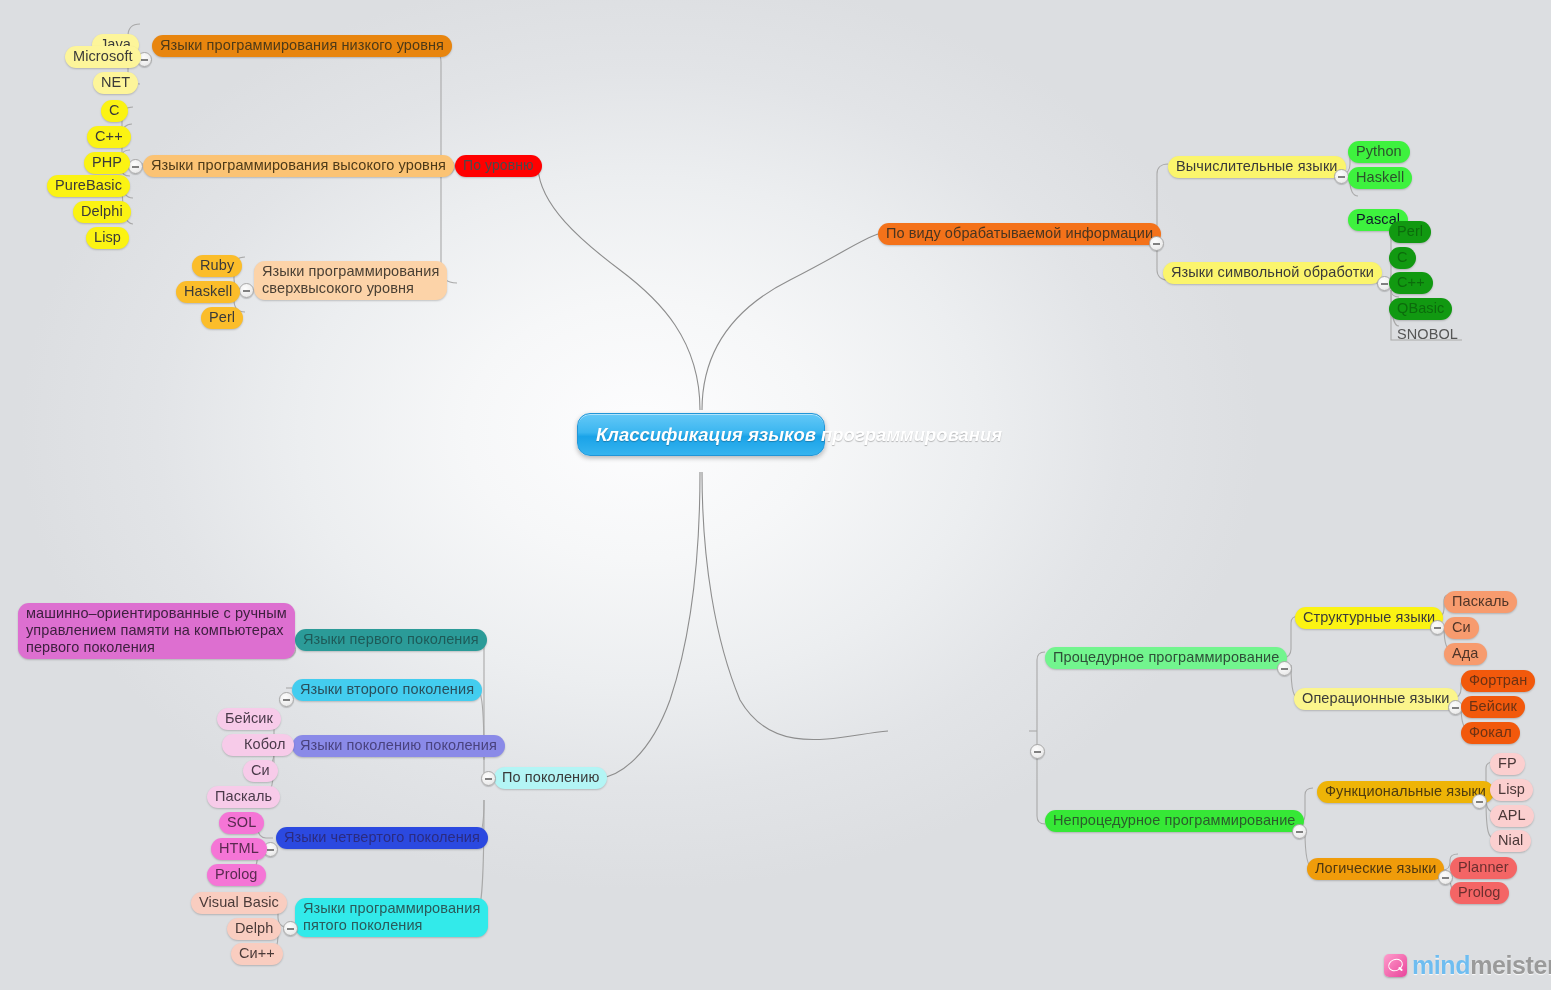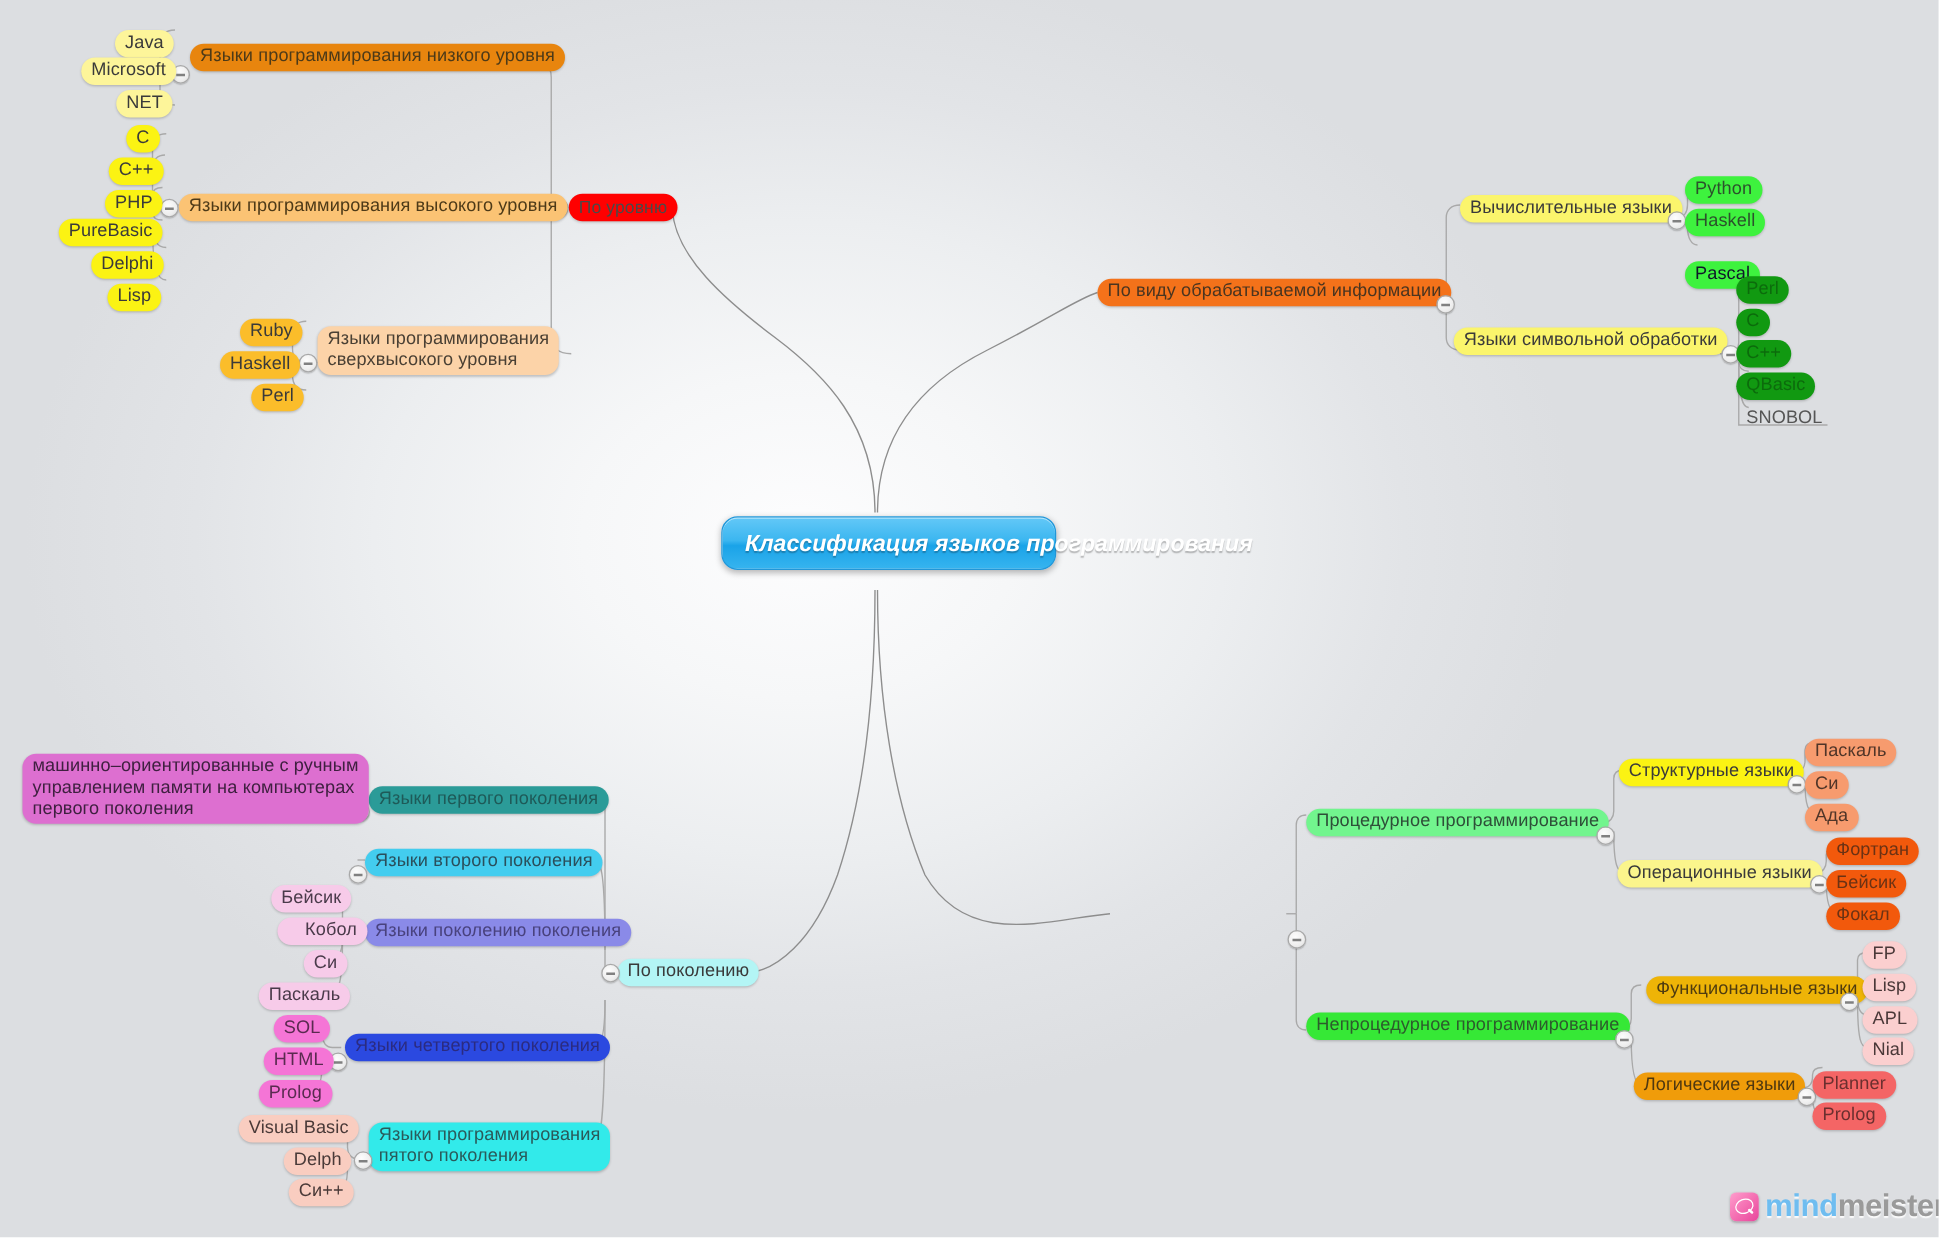--- a/index.html
+++ b/index.html
@@ -209,28 +209,28 @@
       <path d="M 1471 791 L 1478 791 C 1483 791 1486 787 1486 782 L 1486 768 C 1486 764 1489 762 1494 762"></path>
       <path d="M 1486 782 C 1486 780 1489 786 1494 786"></path>
       <path d="M 1486 798 C 1486 808 1489 812 1494 812"></path>
       <path d="M 1486 798 C 1486 834 1489 838 1494 838"></path>
 
       <path d="M 1437 870 L 1443 870 C 1448 870 1450 866 1450 862 L 1450 860 C 1450 856 1453 854 1458 854"></path>
       <path d="M 1450 877 C 1450 888 1453 892 1458 892"></path>
     </g>
   </svg>
 
-  <div class="root" style="left:577px; top:413px; width:268px;">Классификация языков программирования</div>
+  <div class="root" style="left:577px; top:413px; width:248px;">Классификация языков программирования</div>
 
   <div class="node" style="left:455px; top:155px; background:#ff0000; color:#4a4a4a; font-size:14px;">По уровню</div>
   <div class="toggle" style="left:440px; top:159px;"></div>
 
   <div class="node" style="left:152px; top:35px; background:#e8850e; color:#4d3a18;">Языки программирования низкого уровня</div>
   <div class="toggle" style="left:137px; top:52px;"></div>
-  <div class="node" style="left:92px; top:24px; background:#fdf59a;">Java</div>
+  <div class="node" style="left:92px; top:34px; background:#fdf59a;">Java</div>
   <div class="node" style="left:65px; top:46px; background:#fdf59a;">Microsoft</div>
   <div class="node" style="left:93px; top:72px; background:#fdf59a;">NET</div>
 
   <div class="node" style="left:143px; top:155px; background:#fbc374; color:#4d3a18;">Языки программирования высокого уровня</div>
   <div class="toggle" style="left:128px; top:159px;"></div>
   <div class="node" style="left:101px; top:100px; background:#fbf313;">C</div>
   <div class="node" style="left:87px; top:126px; background:#fbf313;">C++</div>
   <div class="node" style="left:84px; top:152px; background:#fbf313;">PHP</div>
   <div class="node" style="left:47px; top:175px; background:#fbf313;">PureBasic</div>
   <div class="node" style="left:73px; top:201px; background:#fbf313;">Delphi</div>

